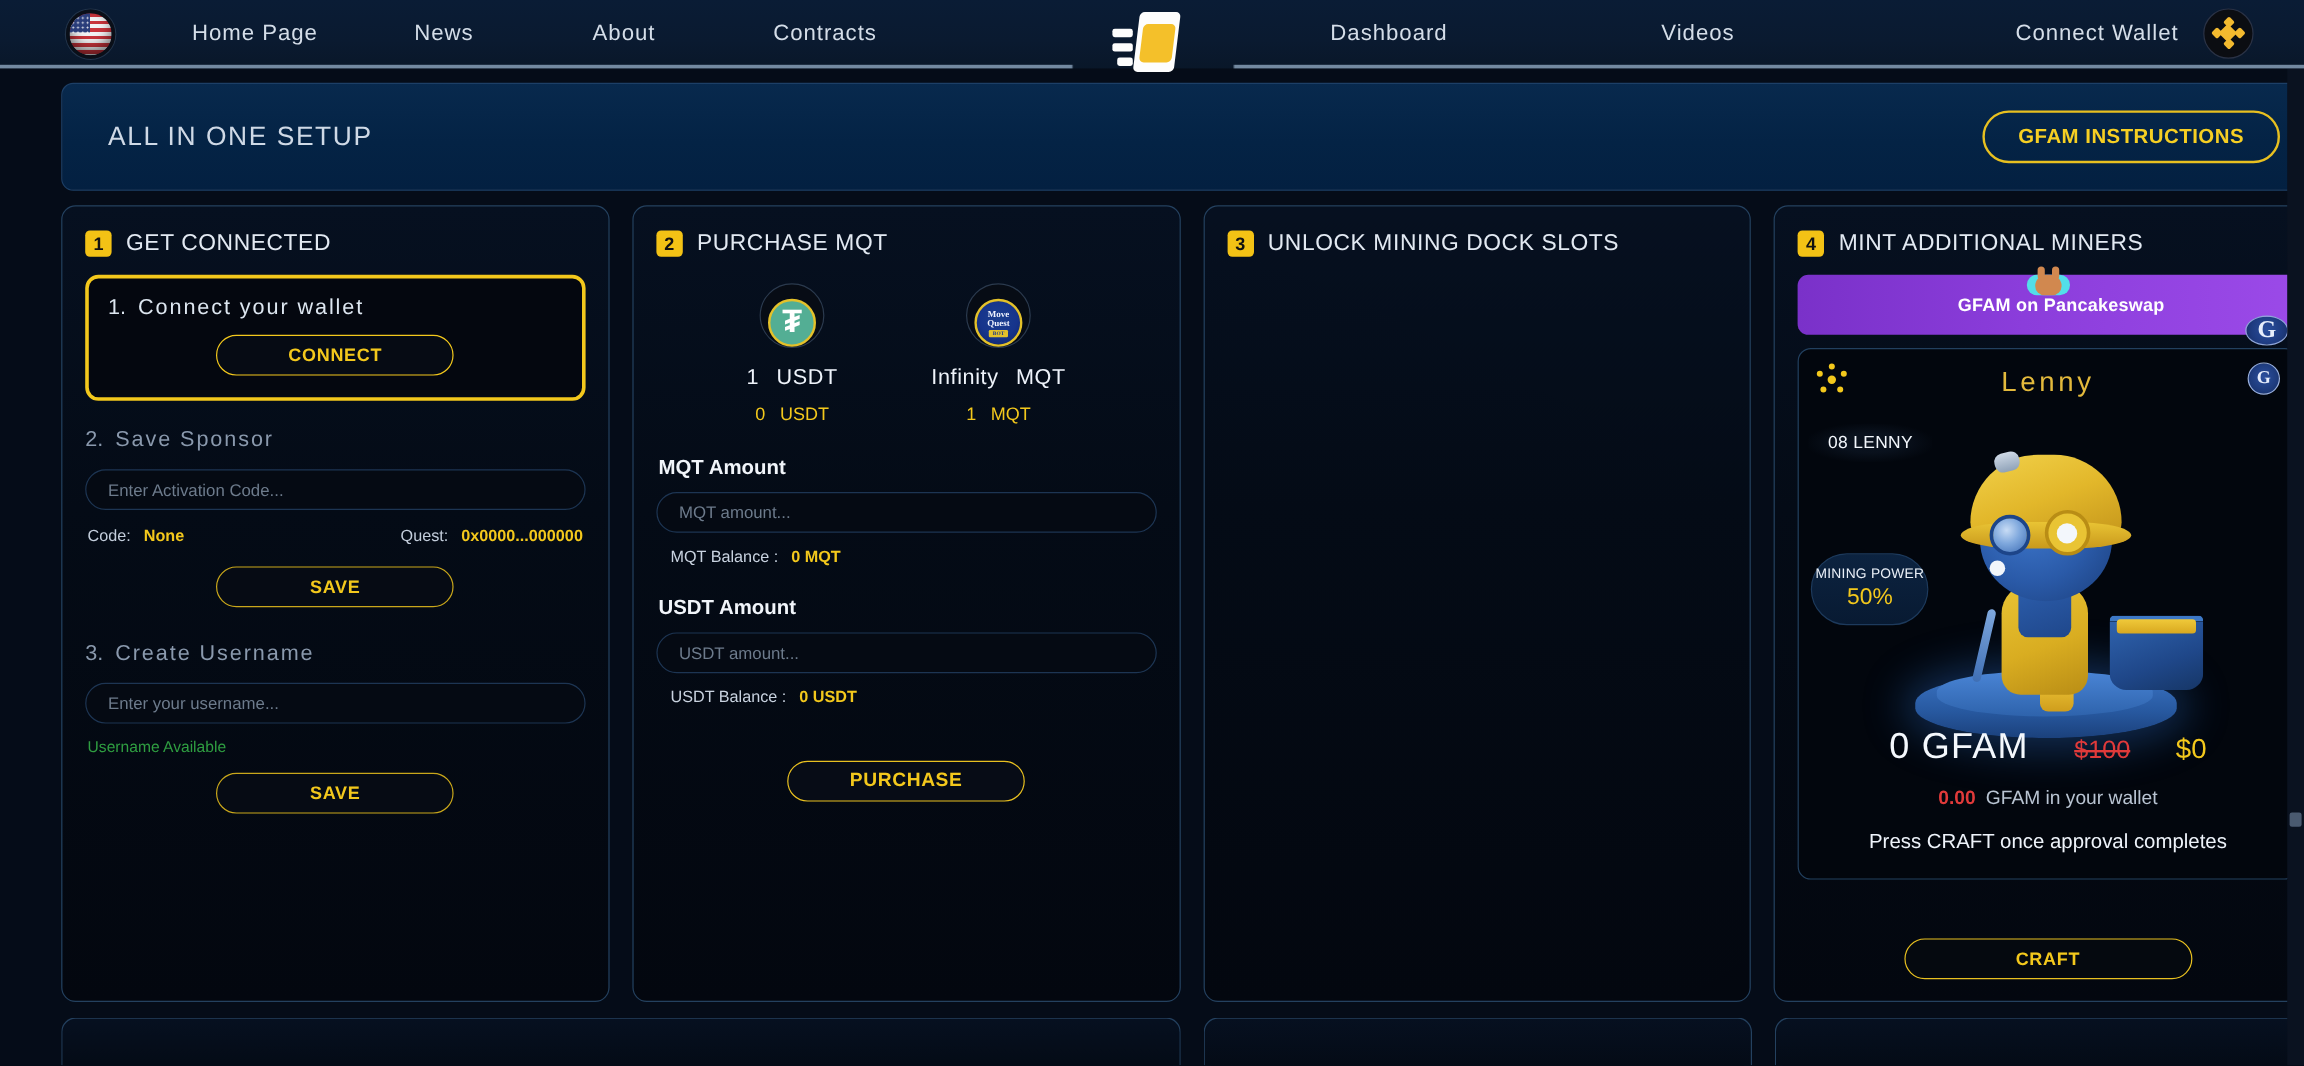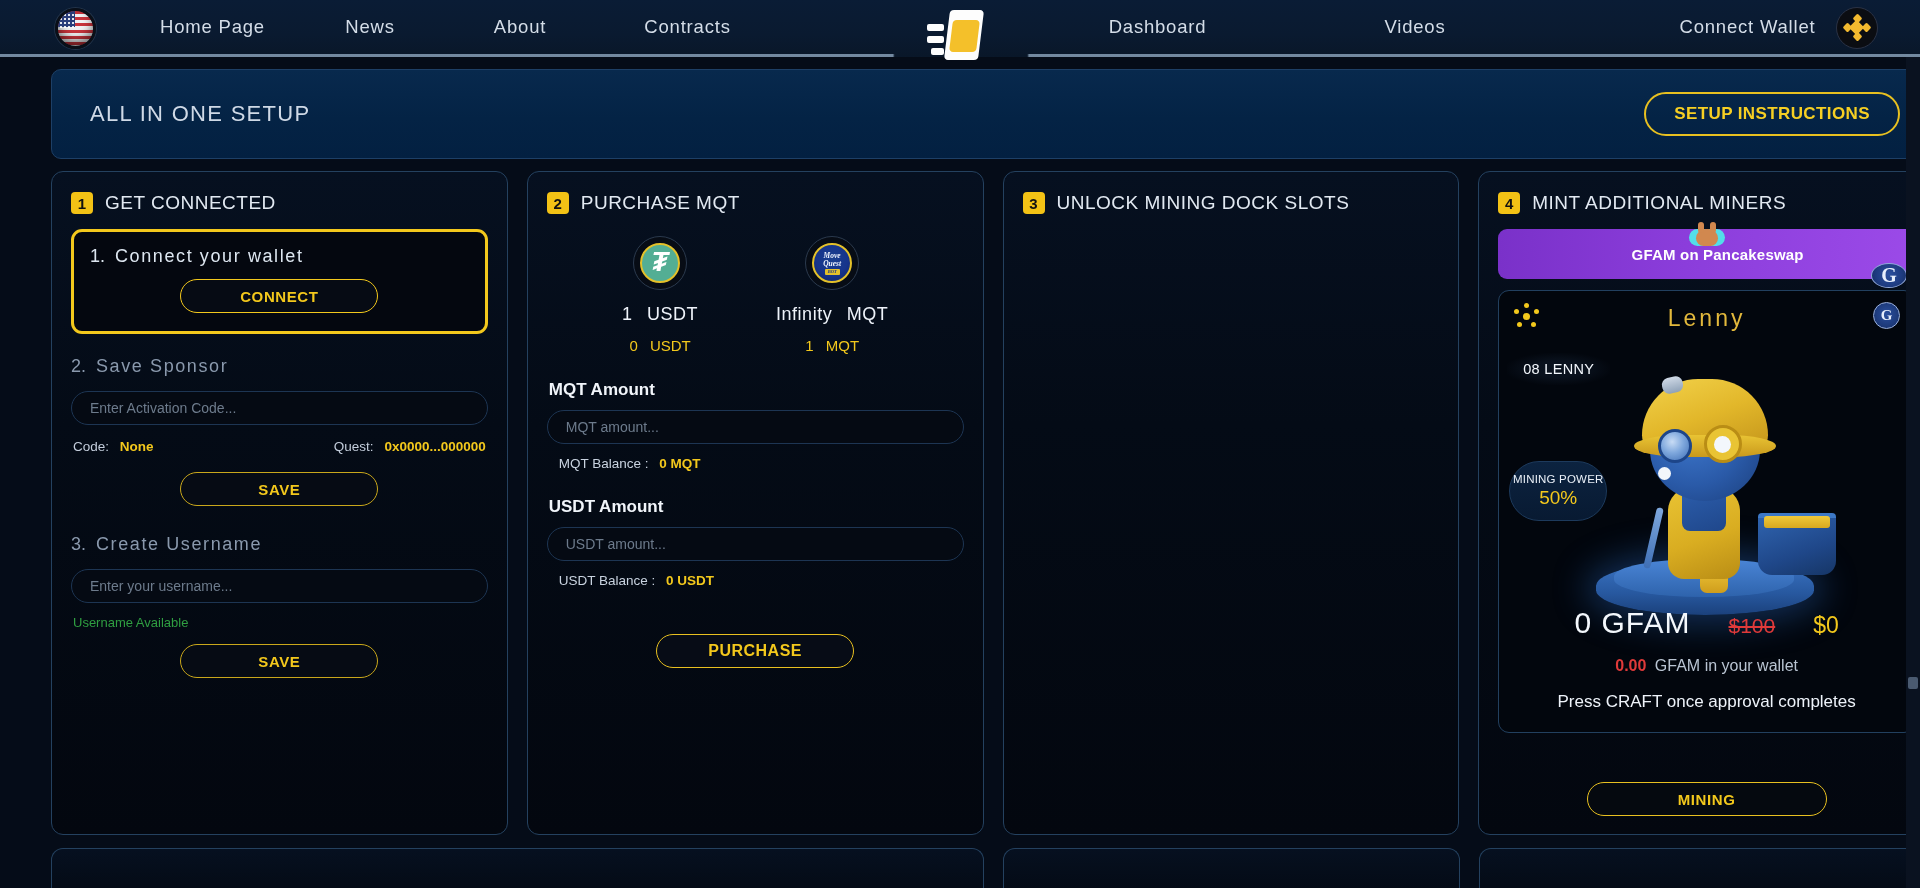--- a/index.html
+++ b/index.html
@@ -234,21 +234,21 @@
   .tokens {
     display: flex; justify-content: center; gap: 78px;
     margin-top: 22px;
   }
   .token { text-align: center; }
   .token-circle {
     width: 54px; height: 54px; border-radius: 50%;
     background: #070c15;
     border: 1px solid #2b3a4e;
     margin: 0 auto 14px auto;
-    display: flex; align-items: center; justify-content: center; font-style: italic;
+    display: flex; align-items: flex-end; justify-content: center;
   }
   .usdt-coin {
     width: 40px; height: 40px; border-radius: 50%;
     background: #53ae94;
     border: 2px solid #e4c12a;
     position: relative;
   }
   .usdt-coin::before {
     content: "₮"; position: absolute; left: 0; right: 0; top: 48%;
     transform: translateY(-50%);
@@ -618,21 +618,21 @@
     <div class="d db"></div>
     <div class="d dl"></div>
     <div class="d dr"></div>
   </div>
 </div>
 
 <div id="page">
 
   <div class="setup-header">
     <div class="setup-title">ALL IN ONE SETUP</div>
-    <button class="setup-btn">SETUP INSTRUCTIONS</button>
+    <button class="setup-btn">GFAM INSTRUCTIONS</button>
   </div>
 
   <div class="cards-row">
 
     <div class="card">
       <div class="card-head">
         <div class="card-num">1</div>
         <div class="card-title">GET CONNECTED</div>
       </div>
 
@@ -792,21 +792,21 @@
           <span class="price-old">$100</span>
           <span class="price-new">$0</span>
         </div>
         <div class="wallet-line">
           <span class="amt">0.00</span>
           <span class="txt">GFAM in your wallet</span>
         </div>
         <div class="press-line">Press CRAFT once approval completes</div>
       </div>
 
-      <button class="allow-btn">MINING</button>
+      <button class="allow-btn">CRAFT</button>
     </div>
   </div>
 
   <div class="row2">
     <div class="card2 w2"></div>
     <div class="card2"></div>
     <div class="card2"></div>
   </div>
 </div>
 

